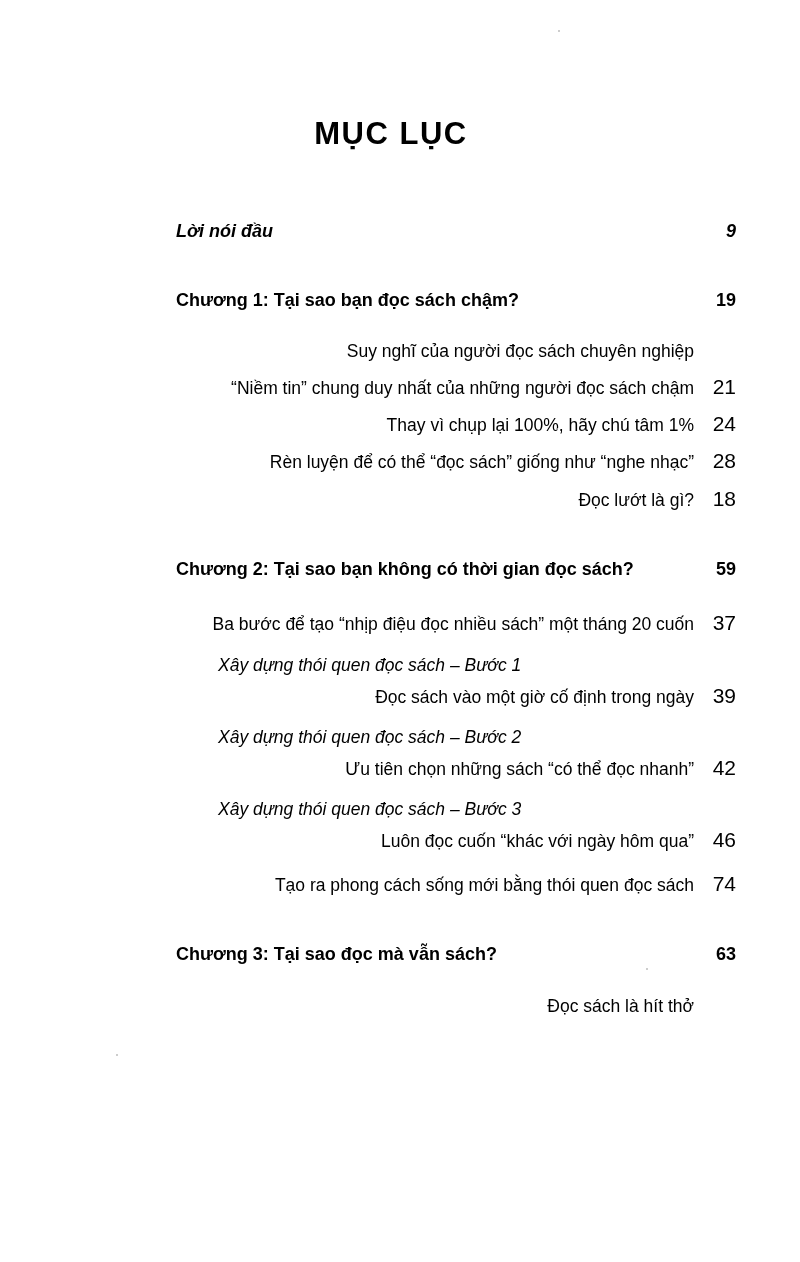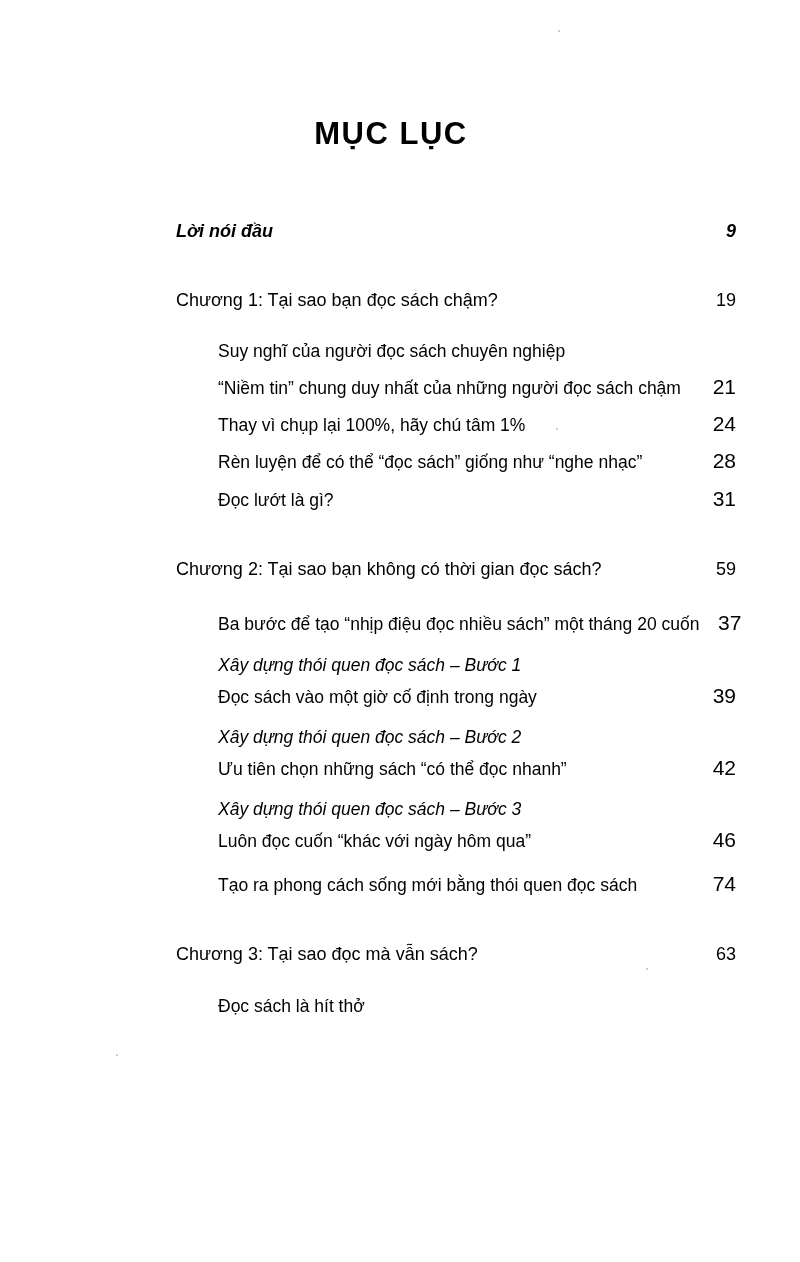--- a/index.html
+++ b/index.html
@@ -74,32 +74,33 @@
     font-style: italic;
     font-weight: 600;
     font-size: 18px;
   }
 
   .chapter {
     font-weight: bold;
   }
   .chapter .label,
   .chapter .page-num {
-    font-weight: normal;
+    font-weight: bold;
     font-size: 18px;
   }
 
   .sub .label,
   .sub .page-num {
     font-weight: normal;
   }
   .sub {
     padding-left: 42px;
     width: 560px;
     box-sizing: border-box;
+    justify-content: flex-end;
   }
   .sub .label { white-space: nowrap; }
 
   .step .label {
     font-style: italic;
     font-weight: 400;
   }
   .step {
     padding-left: 42px;
     width: 560px;
@@ -169,21 +170,21 @@
     <div class="gap-s"></div>
 
     <div class="row sub">
       <span class="label">Rèn luyện để có thể “đọc sách” giống như “nghe nhạc”</span>
       <span class="page-num">28</span>
     </div>
     <div class="gap-s"></div>
 
     <div class="row sub">
       <span class="label">Đọc lướt là gì?</span>
-      <span class="page-num">31</span>
+      <span class="page-num">18</span>
     </div>
 
     <div class="gap-xl"></div>
 
     <div class="row chapter">
       <span class="label">Chương 2: Tại sao bạn không có thời gian đọc sách?</span>
       <span class="page-num">59</span>
     </div>
 
     <div class="gap-l"></div>

